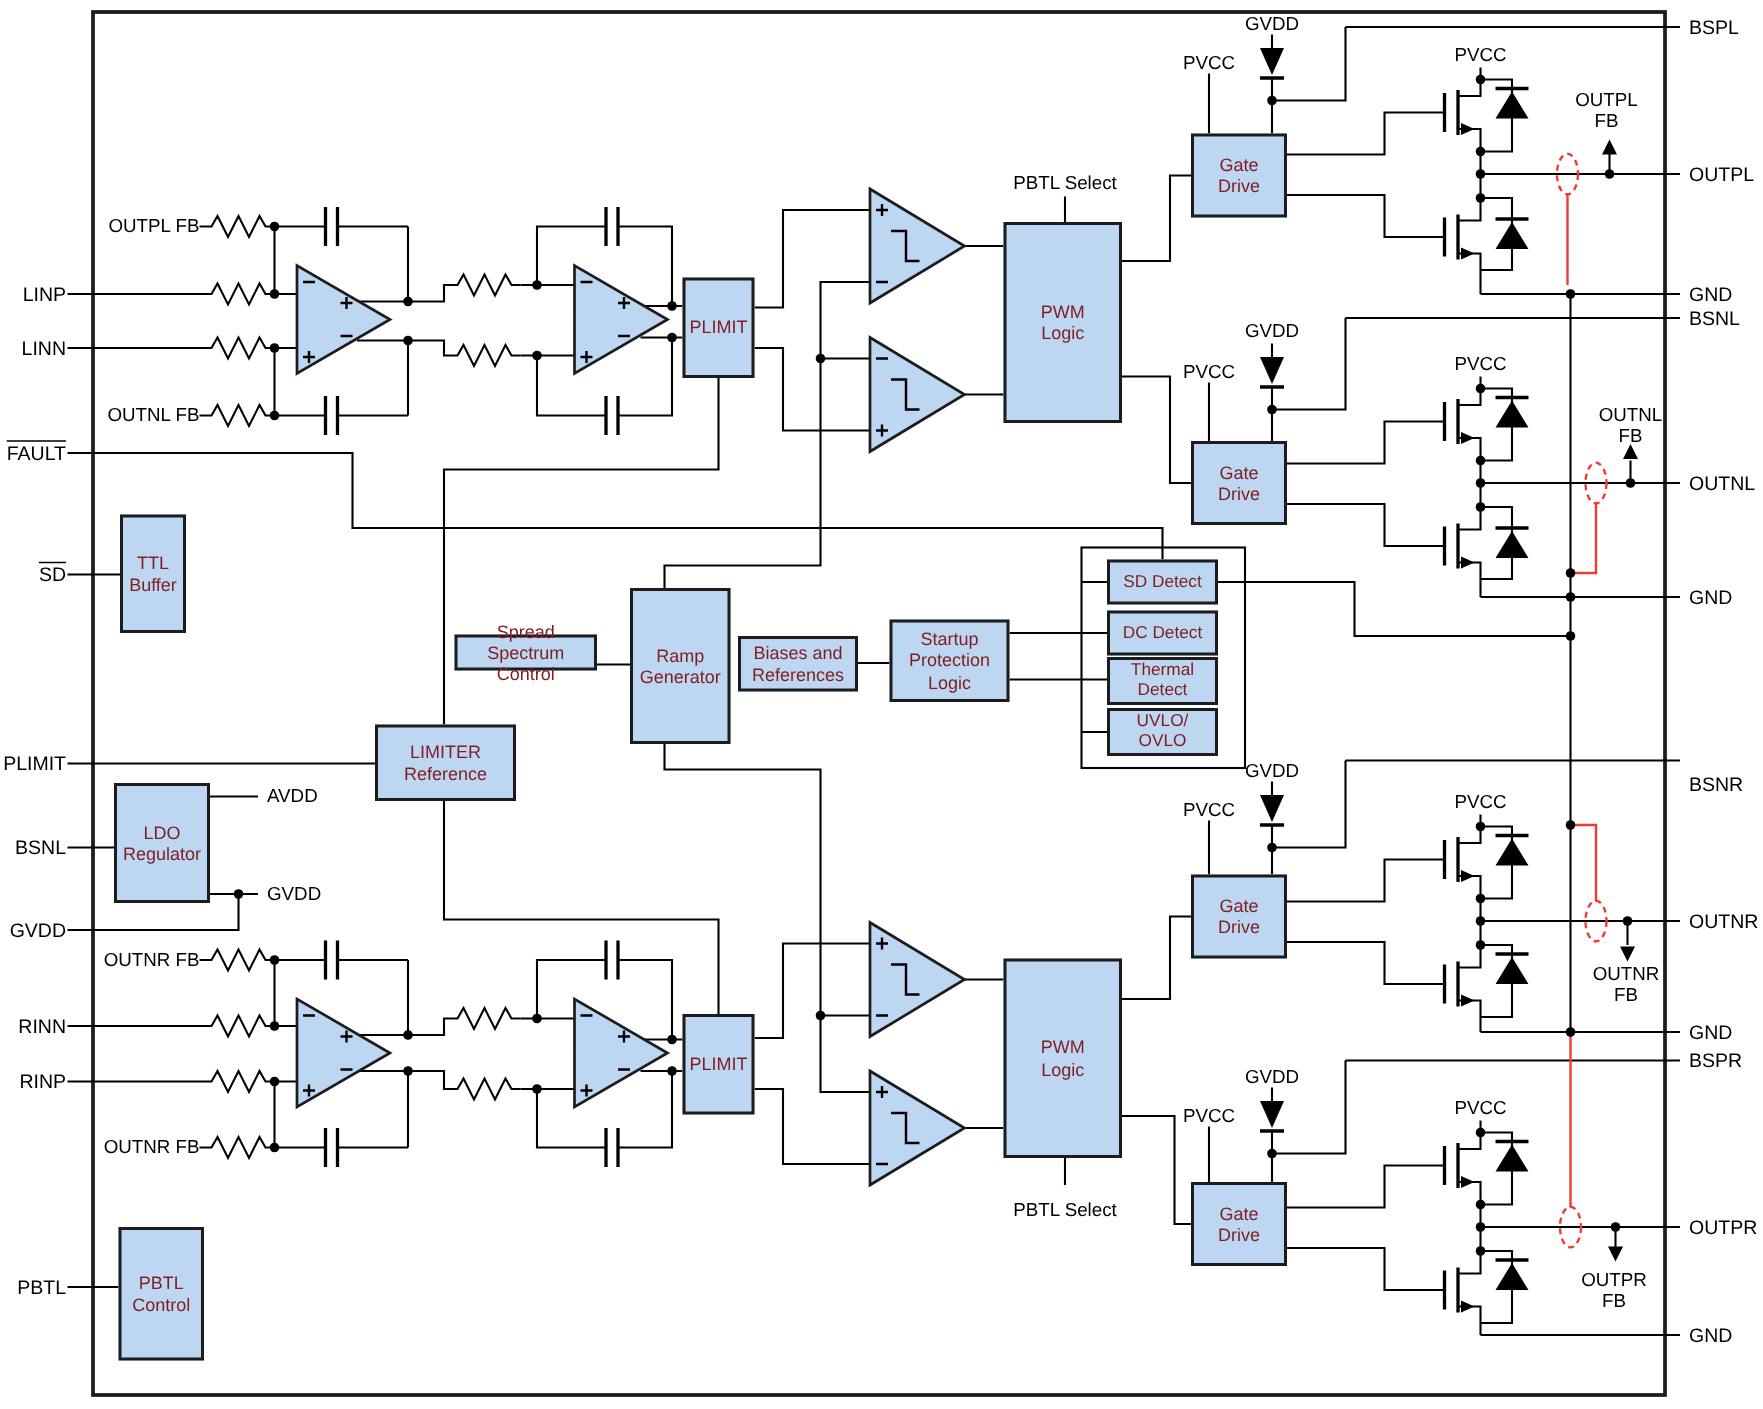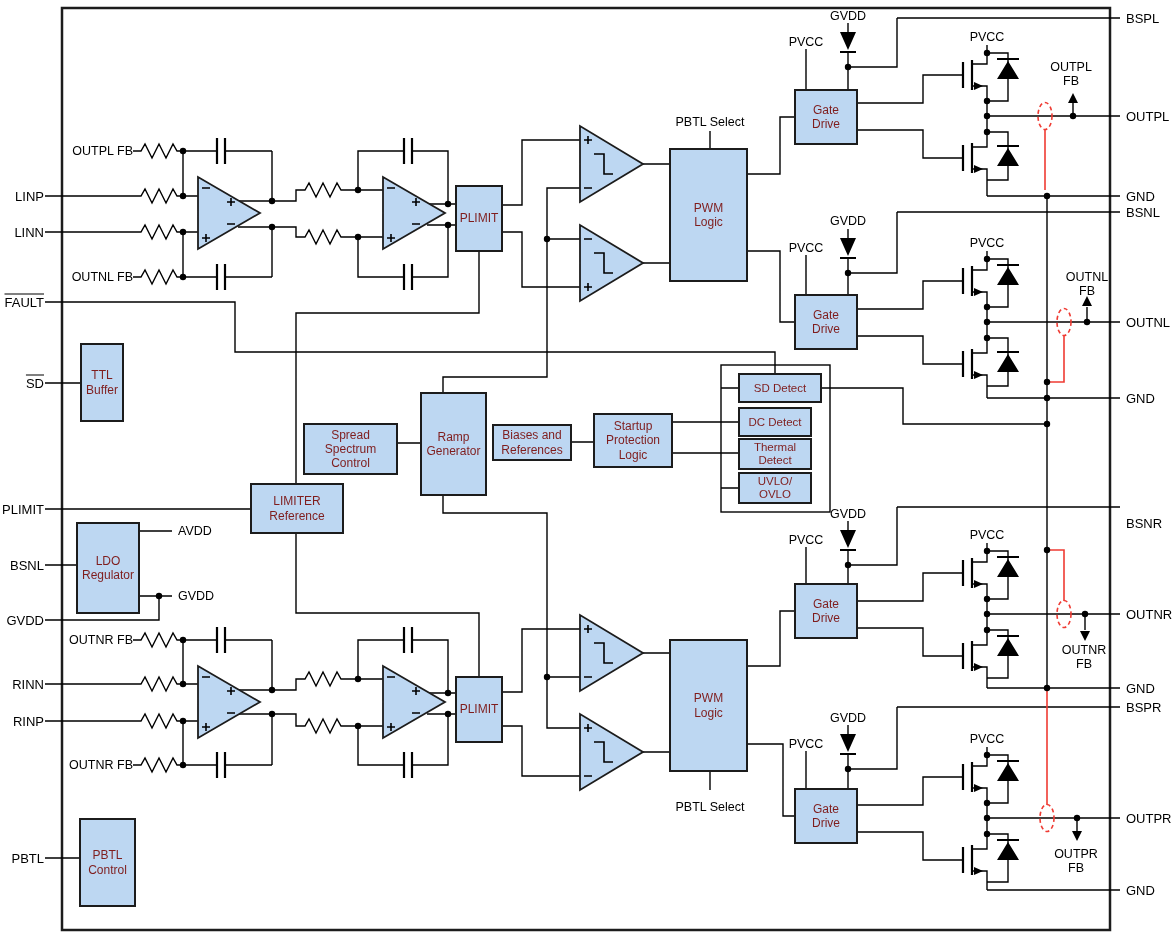--- a/index.html
+++ b/index.html
@@ -197,27 +197,27 @@
         <circle cx="1077" cy="818" r="3.2"></circle>
         <circle cx="1047" cy="196" r="3.2"></circle>
         <circle cx="1047" cy="398" r="3.2"></circle>
         <circle cx="1047" cy="424" r="3.2"></circle>
         <circle cx="1047" cy="688" r="3.2"></circle>
       </g>
   <path id="resistors" fill="none" stroke="#000" stroke-width="1.4" d="M136 151h5l4 -7l7 14l7 -14l7 14l7 -14l4 7h6 M136 196h5l4 -7l7 14l7 -14l7 14l7 -14l4 7h6 M136 232h5l4 -7l7 14l7 -14l7 14l7 -14l4 7h6 M136 277h5l4 -7l7 14l7 -14l7 14l7 -14l4 7h6 M136 640h5l4 -7l7 14l7 -14l7 14l7 -14l4 7h6 M136 684h5l4 -7l7 14l7 -14l7 14l7 -14l4 7h6 M136 721h5l4 -7l7 14l7 -14l7 14l7 -14l4 7h6 M136 765h5l4 -7l7 14l7 -14l7 14l7 -14l4 7h6 M300 190h5l4 -7l7 14l7 -14l7 14l7 -14l4 7h6 M300 237h5l4 -7l7 14l7 -14l7 14l7 -14l4 7h6 M300 679h5l4 -7l7 14l7 -14l7 14l7 -14l4 7h6 M300 726h5l4 -7l7 14l7 -14l7 14l7 -14l4 7h6"></path>
 </svg>
 <div class="block" style="left: 80px; top: 343px; width: 44px; height: 79px;">TTL
 Buffer</div>
-    <div class="block" style="left: 76px; top: 522px; width: 64px; height: 92px;">LDO
+    <div class="block" style="left: 76px; top: 522px; width: 64px; height: 80px;">LDO
 Regulator</div>
     <div class="block" style="left: 250px; top: 483px; width: 94px; height: 51px;">LIMITER
 Reference</div>
     <div class="block" style="left: 79px; top: 818px; width: 57px; height: 89px;">PBTL
 Control</div>
-    <div class="block" style="left: 303px; top: 423px; width: 95px; height: 52px;">Spread Spectrum
+    <div class="block" style="left: 303px; top: 423px; width: 95px; height: 24px;">Spread Spectrum
 Control</div>
     <div class="block" style="left: 420px; top: 392px; width: 67px; height: 104px;">Ramp
 Generator</div>
     <div class="block" style="left: 492px; top: 424px; width: 80px; height: 37px;">Biases and
 References</div>
     <div class="block" style="left: 593px; top: 413px; width: 80px; height: 55px;">Startup
 Protection
 Logic</div>
     <div class="block" style="left: 455px; top: 185px; width: 48px; height: 67px;">PLIMIT</div>
     <div class="block" style="left: 455px; top: 676px; width: 48px; height: 67px;">PLIMIT</div>
@@ -226,21 +226,21 @@
     <div class="block" style="left: 669px; top: 639px; width: 79px; height: 133px;">PWM
 Logic</div>
     <div class="block" style="left: 794px; top: 89px; width: 64px; height: 56px;">Gate
 Drive</div>
     <div class="block" style="left: 794px; top: 294px; width: 64px; height: 56px;">Gate
 Drive</div>
     <div class="block" style="left: 794px; top: 583px; width: 64px; height: 56px;">Gate
 Drive</div>
     <div class="block" style="left: 794px; top: 788px; width: 64px; height: 56px;">Gate
 Drive</div>
-    <div class="block block-xs" style="left: 738px; top: 373px; width: 84px; height: 30px;">SD Detect</div>
+    <div class="block block-xs" style="left: 738px; top: 373px; width: 74px; height: 30px;">SD Detect</div>
     <div class="block block-xs" style="left: 738px; top: 407px; width: 74px; height: 30px;">DC Detect</div>
     <div class="block block-xs" style="left: 738px; top: 438px; width: 74px; height: 32px;">Thermal
 Detect</div>
     <div class="block block-xs" style="left: 738px; top: 472px; width: 74px; height: 32px;">UVLO/
 OVLO</div>
     <div class="pin" style="left: 44px; top: 196px; transform: translate(-100%, -50%);">LINP</div>
     <div class="pin" style="left: 44px; top: 232px; transform: translate(-100%, -50%);">LINN</div>
     <div class="pin overline" style="left: 44px; top: 302px; transform: translate(-100%, -50%);">FAULT</div>
     <div class="pin overline" style="left: 44px; top: 383px; transform: translate(-100%, -50%);">SD</div>
     <div class="pin" style="left: 44px; top: 509px; transform: translate(-100%, -50%);">PLIMIT</div>

